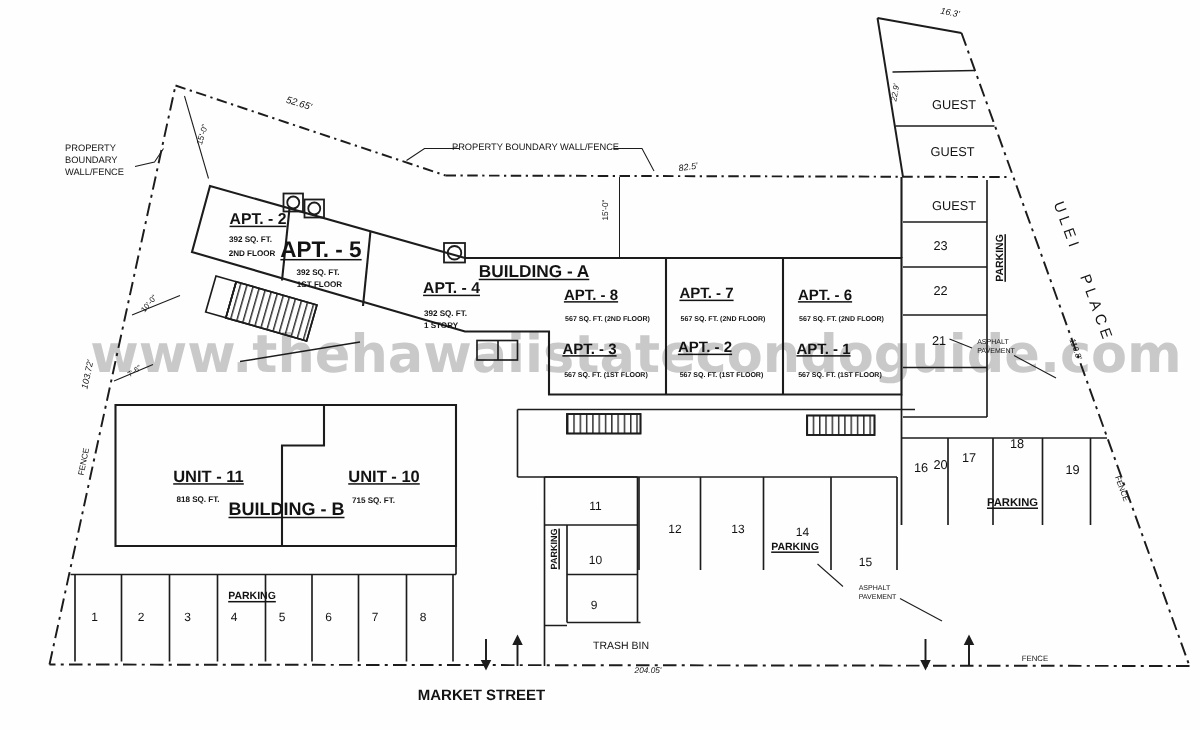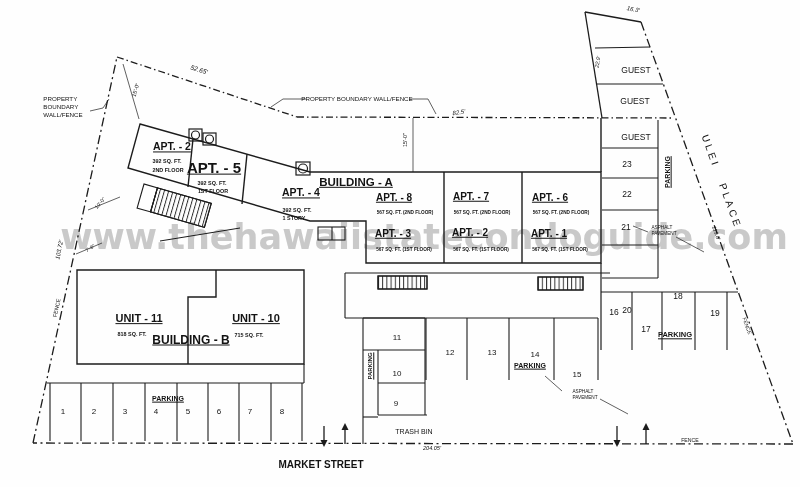--- a/index.html
+++ b/index.html
@@ -188,21 +188,21 @@
       <div class="lbl" style="left: 635px; top: 101px; font-size: 8.5px; transform: translate(-50%, -50%);">GUEST</div>
       <div class="lbl" style="left: 636px; top: 137px; font-size: 8.5px; transform: translate(-50%, -50%);">GUEST</div>
       <div class="lbl" style="left: 627px; top: 164px; font-size: 8.5px; transform: translate(-50%, -50%);">23</div>
       <div class="lbl" style="left: 627px; top: 194px; font-size: 8.5px; transform: translate(-50%, -50%);">22</div>
       <div class="lbl" style="left: 626px; top: 227px; font-size: 8.5px; transform: translate(-50%, -50%);">21</div>
       <div class="lbl" style="left: 627px; top: 262px; font-size: 8.5px; transform: translate(-50%, -50%); margin-top: 48px;">20</div>
       <div class="lbl b u" style="left: 668px; top: 172px; font-size: 7px; transform: translate(-50%, -50%) rotate(-90deg);">PARKING</div>
       <div class="lbl" style="left: 664px; top: 231px; font-size: 4.7px; text-align: left; transform: translate(-50%, -50%);">ASPHALT
 PAVEMENT</div>
       <div class="lbl" style="left: 614px; top: 312px; font-size: 8.5px; transform: translate(-50%, -50%);">16</div>
-      <div class="lbl" style="left: 646px; top: 329px; font-size: 8.5px; transform: translate(-50%, -50%);">17</div>
+      <div class="lbl" style="left: 646px; top: 305px; font-size: 8.5px; transform: translate(-50%, -50%);">17</div>
       <div class="lbl" style="left: 678px; top: 296px; font-size: 8.5px; transform: translate(-50%, -50%);">18</div>
       <div class="lbl" style="left: 715px; top: 313px; font-size: 8.5px; transform: translate(-50%, -50%);">19</div>
       <div class="lbl b u" style="left: 675px; top: 335px; font-size: 7.5px; transform: translate(-50%, -50%);">PARKING</div>
       <div class="lbl" style="left: 397px; top: 338px; font-size: 8px; transform: translate(-50%, -50%);">11</div>
       <div class="lbl" style="left: 397px; top: 374px; font-size: 8px; transform: translate(-50%, -50%); text-align: right;">10</div>
       <div class="lbl" style="left: 396px; top: 404px; font-size: 8px; transform: translate(-50%, -50%);">9</div>
       <div class="lbl b u" style="left: 371px; top: 366px; font-size: 6px; transform: translate(-50%, -50%) rotate(-90deg);">PARKING</div>
       <div class="lbl" style="left: 450px; top: 353px; font-size: 8px; transform: translate(-50%, -50%);">12</div>
       <div class="lbl" style="left: 492px; top: 353px; font-size: 8px; transform: translate(-50%, -50%);">13</div>
       <div class="lbl" style="left: 535px; top: 355px; font-size: 8px; transform: translate(-50%, -50%);">14</div>

